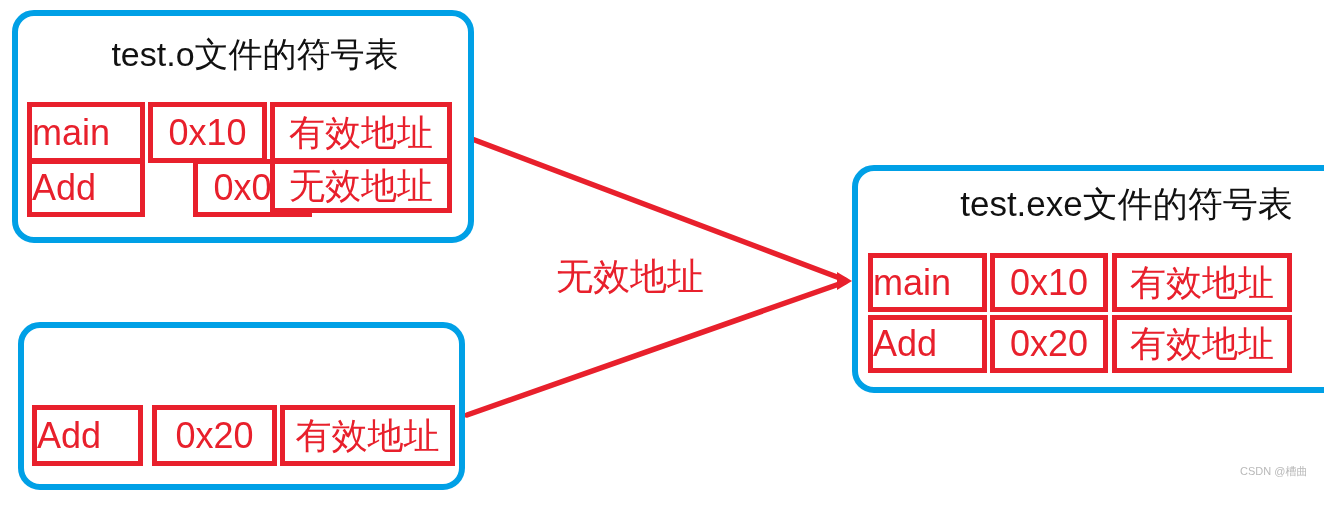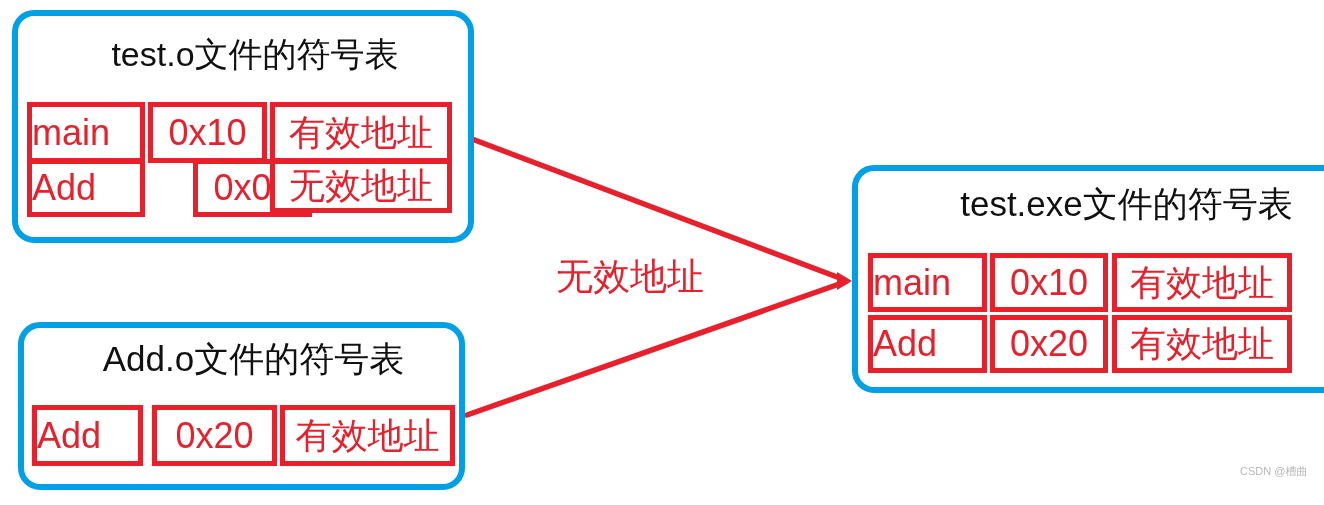--- a/index.html
+++ b/index.html
@@ -129,21 +129,20 @@
     <div class="card-title">test.o文件的符号表</div>
     <div class="cell sym t1r1c1">main</div>
     <div class="cell addr t1r1c2">0x10</div>
     <div class="cell status t1r1c3">有效地址</div>
     <div class="cell sym t1r2c1">Add</div>
     <div class="cell addr t1r2c2">0x00</div>
     <div class="cell status t1r2c3">无效地址</div>
   </div>
 
   <div class="card card-add-o">
-    <div class="card-title">Add.o文件的符号表</div>
     <div class="cell sym t2r1c1">Add</div>
     <div class="cell addr t2r1c2">0x20</div>
     <div class="cell status t2r1c3">有效地址</div>
   </div>
 
   <div class="card card-test-exe">
     <div class="card-title">test.exe文件的符号表</div>
     <div class="cell sym t3r1c1">main</div>
     <div class="cell addr t3r1c2">0x10</div>
     <div class="cell status t3r1c3">有效地址</div>

